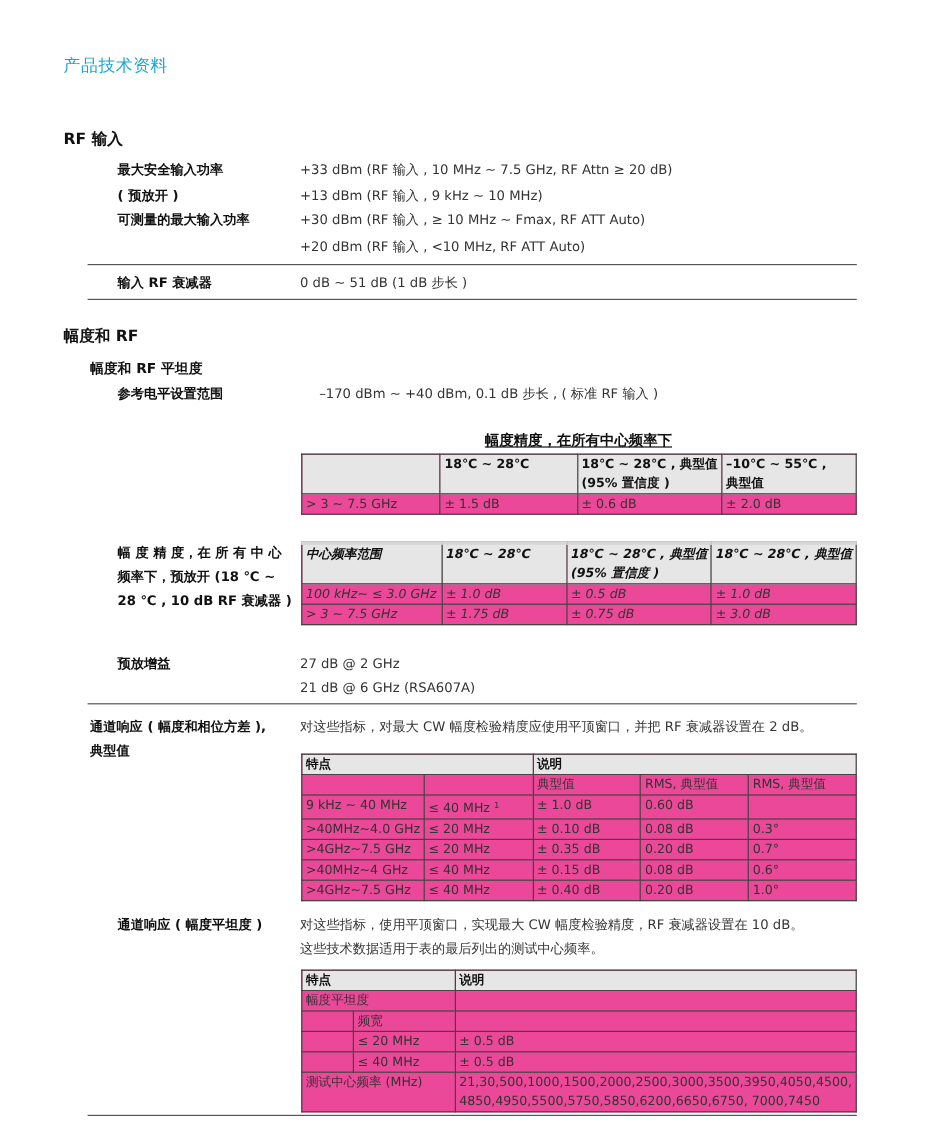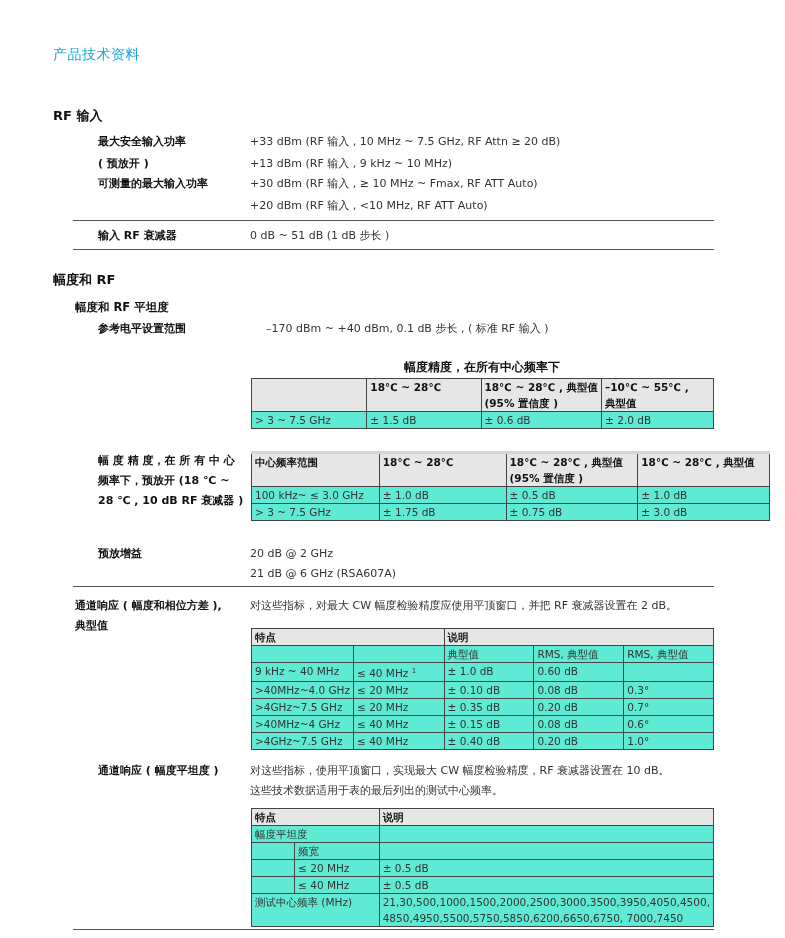--- a/index.html
+++ b/index.html
@@ -5,22 +5,22 @@
   * { box-sizing: border-box; margin: 0; padding: 0; }
   html, body { width: 785px; height: 938px; background: #ffffff; overflow: hidden; }
   body { position: relative; font-family: "DejaVu Sans", "Liberation Sans", sans-serif; color: #222; font-size: 11px; }
   .abs { position: absolute; }
   .page-title { left: 53px; top: 46px; font-size: 14px; color: #1aa6d6; letter-spacing: 0.5px; }
   .section-title { font-size: 13px; font-weight: bold; color: #111; }
   .subsection-title { font-size: 11.5px; font-weight: bold; color: #111; }
   .label { font-size: 11px; font-weight: bold; color: #111; line-height: 22px; }
   .value { font-size: 11px; color: #333; line-height: 22px; }
   .rule { height: 1px; background: #555; }
-  .tbl-title { font-size: 12px; font-weight: bold; color: #111; text-align: center; }
-  table.spec { position: absolute; border-collapse: collapse; font-size: 10.5px; color: #333; background: #5eead4; }
+  .tbl-title { font-size: 12px; font-weight: bold; color: #111; text-align: center; text-decoration: underline; }
+  table.spec { position: absolute; border-collapse: collapse; font-size: 10.5px; color: #333; background: #ec4899; }
   table.spec td { border: 1px solid #444; padding: 0 3px; height: 16px; line-height: 16px; vertical-align: top; white-space: nowrap; }
   table.spec tr.head td { background: #e6e6e6; font-weight: bold; color: #111; }
   table.spec td.noborder-b { border-bottom: none; }
   table.spec td.noborder-t { border-top: none; }
   .gray-top { border-top: 3px solid #d6d6d6 !important; }
   sup { font-size: 7px; vertical-align: 4px; }
   .ml2 { display:block; }
 </style>
 </head>
 <body>
@@ -85,21 +85,21 @@
   </tr>
 </tbody>
   </table>
 
 <div class="abs label" style="left:98px; top:451px; line-height:20px;">
   <span class="ml2">幅 度 精 度，在 所 有 中 心</span>
   <span class="ml2">频率下，预放开 (18 ℃ ~</span>
   <span class="ml2">28 ℃ , 10 dB RF 衰减器 )</span>
 </div>
 
-<table class="spec" style="left:251px; top:451px; width:519px;">
+<table class="spec" style="left:251px; top:451px; width:463px;font-style:italic;">
   <colgroup>
       <col style="width:117px">
       <col style="width:116px">
       <col style="width:117px">
       <col style="width:113px">
     </colgroup>
   <tbody>
       <tr class="head">
     <td class="noborder-b gray-top">中心频率范围</td>
     <td class="noborder-b gray-top">18℃ ~ 28℃</td>
@@ -121,21 +121,21 @@
   <tr>
     <td>&gt; 3 ~ 7.5 GHz</td>
     <td>± 1.75 dB</td>
     <td>± 0.75 dB</td>
     <td>± 3.0 dB</td>
   </tr>
 </tbody>
   </table>
 
 <div class="abs label" style="left:98px; top:543px;">预放增益</div>
-<div class="abs value" style="left:250px; top:543px;">20 dB @ 2 GHz</div>
+<div class="abs value" style="left:250px; top:543px;">27 dB @ 2 GHz</div>
 <div class="abs value" style="left:250px; top:563px;">21 dB @ 6 GHz (RSA607A)</div>
 
 <div class="abs rule" style="left:73px; top:586px; width:641px;"></div>
 
 <div class="abs label" style="left:75px; top:596px; line-height:20px;">
   <span class="ml2">通道响应 ( 幅度和相位方差 ),</span>
   <span class="ml2">典型值</span>
 </div>
 <div class="abs value" style="left:250px; top:596px; line-height:20px;">对这些指标，对最大 CW 幅度检验精度应使用平顶窗口，并把 RF 衰减器设置在 2 dB。</div>
 

